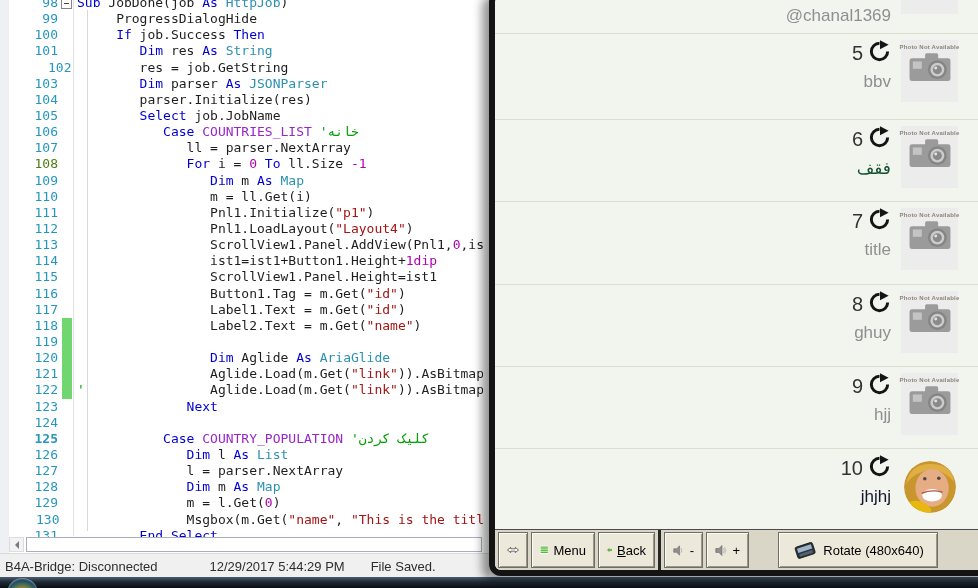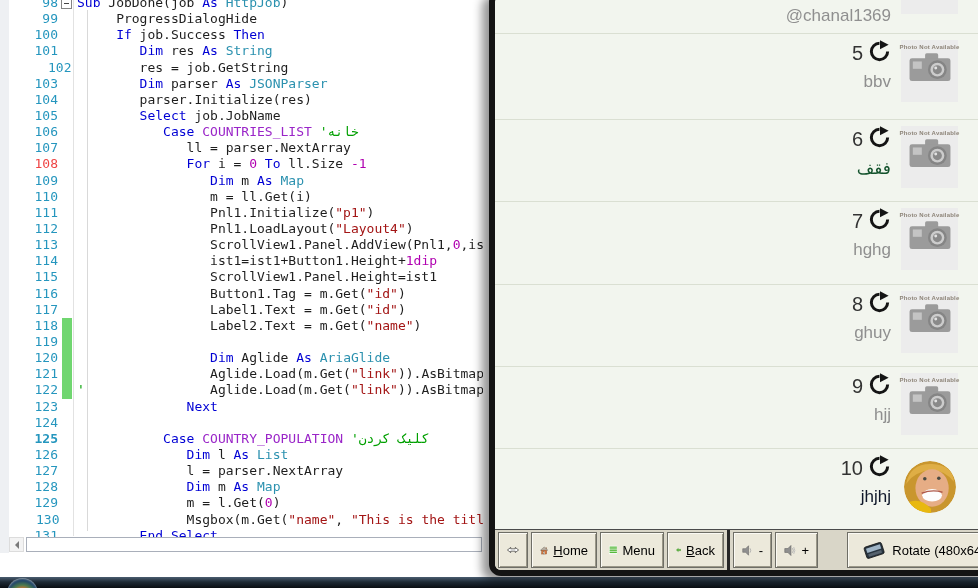--- a/index.html
+++ b/index.html
@@ -69,21 +69,21 @@
         <div class="lnum" style="color: rgb(37, 150, 190);">98</div>
         <div class="lnum" style="color: rgb(37, 150, 190);">99</div>
         <div class="lnum" style="color: rgb(37, 150, 190);">100</div>
         <div class="lnum" style="color: rgb(37, 150, 190);">101</div>
         <div class="lnum" style="color: rgb(37, 150, 190); padding-left: 48px;">102</div>
         <div class="lnum" style="color: rgb(37, 150, 190);">103</div>
         <div class="lnum" style="color: rgb(37, 150, 190);">104</div>
         <div class="lnum" style="color: rgb(37, 150, 190);">105</div>
         <div class="lnum" style="color: rgb(37, 150, 190);">106</div>
         <div class="lnum" style="color: rgb(37, 150, 190);">107</div>
-        <div class="lnum" style="color: #ef4444;">108</div>
+        <div class="lnum" style="color: #4d7c0f;">108</div>
         <div class="lnum" style="color: rgb(37, 150, 190);">109</div>
         <div class="lnum" style="color: rgb(37, 150, 190);">110</div>
         <div class="lnum" style="color: rgb(37, 150, 190);">111</div>
         <div class="lnum" style="color: rgb(37, 150, 190);">112</div>
         <div class="lnum" style="color: rgb(37, 150, 190);">113</div>
         <div class="lnum" style="color: rgb(37, 150, 190);">114</div>
         <div class="lnum" style="color: rgb(37, 150, 190);">115</div>
         <div class="lnum" style="color: rgb(37, 150, 190);">116</div>
         <div class="lnum" style="color: rgb(37, 150, 190);">117</div>
         <div class="lnum" style="color: rgb(37, 150, 190);">118</div>
@@ -107,20 +107,25 @@
     <div id="collapse-box"></div>
     <div id="code-lines"><div class="cline"><span style="color: rgb(0, 0, 212);">Sub</span><span style="color: rgb(30, 30, 30);"> JobDone(job </span><span style="color: rgb(0, 0, 212);">As</span><span style="color: rgb(43, 145, 175);"> HttpJob</span><span style="color: rgb(30, 30, 30);">)</span></div><div class="cline"><span style="color: rgb(30, 30, 30);">     ProgressDialogHide</span></div><div class="cline"><span style="color: rgb(0, 0, 212);">     If</span><span style="color: rgb(30, 30, 30);"> job.Success </span><span style="color: rgb(0, 0, 212);">Then</span></div><div class="cline"><span style="color: rgb(0, 0, 212);">        Dim</span><span style="color: rgb(30, 30, 30);"> res </span><span style="color: rgb(0, 0, 212);">As</span><span style="color: rgb(43, 145, 175);"> String</span></div><div class="cline"><span style="color: rgb(30, 30, 30);">        res = job.GetString</span></div><div class="cline"><span style="color: rgb(0, 0, 212);">        Dim</span><span style="color: rgb(30, 30, 30);"> parser </span><span style="color: rgb(0, 0, 212);">As</span><span style="color: rgb(43, 145, 175);"> JSONParser</span></div><div class="cline"><span style="color: rgb(30, 30, 30);">        parser.Initialize(res)</span></div><div class="cline"><span style="color: rgb(0, 0, 212);">        Select</span><span style="color: rgb(30, 30, 30);"> job.JobName</span></div><div class="cline"><span style="color: rgb(0, 0, 212);">           Case</span><span style="color: rgb(154, 37, 200);"> COUNTRIES_LIST</span><span style="color: rgb(0, 160, 0);"> 'خانه</span></div><div class="cline"><span style="color: rgb(30, 30, 30);">              ll = parser.NextArray</span></div><div class="cline"><span style="color: rgb(0, 0, 212);">              For</span><span style="color: rgb(30, 30, 30);"> i = </span><span style="color: rgb(176, 0, 176);">0</span><span style="color: rgb(0, 0, 212);"> To</span><span style="color: rgb(30, 30, 30);"> ll.Size </span><span style="color: rgb(176, 0, 176);">-1</span></div><div class="cline"><span style="color: rgb(0, 0, 212);">                 Dim</span><span style="color: rgb(30, 30, 30);"> m </span><span style="color: rgb(0, 0, 212);">As</span><span style="color: rgb(43, 145, 175);"> Map</span></div><div class="cline"><span style="color: rgb(30, 30, 30);">                 m = ll.Get(i)</span></div><div class="cline"><span style="color: rgb(30, 30, 30);">                 Pnl1.Initialize(</span><span style="color: rgb(163, 21, 21);">"p1"</span><span style="color: rgb(30, 30, 30);">)</span></div><div class="cline"><span style="color: rgb(30, 30, 30);">                 Pnl1.LoadLayout(</span><span style="color: rgb(163, 21, 21);">"Layout4"</span><span style="color: rgb(30, 30, 30);">)</span></div><div class="cline"><span style="color: rgb(30, 30, 30);">                 ScrollView1.Panel.AddView(Pnl1,</span><span style="color: rgb(176, 0, 176);">0</span><span style="color: rgb(30, 30, 30);">,ist1,</span></div><div class="cline"><span style="color: rgb(30, 30, 30);">                 ist1=ist1+Button1.Height+</span><span style="color: rgb(176, 0, 176);">1dip</span></div><div class="cline"><span style="color: rgb(30, 30, 30);">                 ScrollView1.Panel.Height=ist1</span></div><div class="cline"><span style="color: rgb(30, 30, 30);">                 Button1.Tag = m.Get(</span><span style="color: rgb(163, 21, 21);">"id"</span><span style="color: rgb(30, 30, 30);">)</span></div><div class="cline"><span style="color: rgb(30, 30, 30);">                 Label1.Text = m.Get(</span><span style="color: rgb(163, 21, 21);">"id"</span><span style="color: rgb(30, 30, 30);">)</span></div><div class="cline"><span style="color: rgb(30, 30, 30);">                 Label2.Text = m.Get(</span><span style="color: rgb(163, 21, 21);">"name"</span><span style="color: rgb(30, 30, 30);">)</span></div><div class="cline"></div><div class="cline"><span style="color: rgb(0, 0, 212);">                 Dim</span><span style="color: rgb(30, 30, 30);"> Aglide </span><span style="color: rgb(0, 0, 212);">As</span><span style="color: rgb(43, 145, 175);"> AriaGlide</span></div><div class="cline"><span style="color: rgb(30, 30, 30);">                 Aglide.Load(m.Get(</span><span style="color: rgb(163, 21, 21);">"link"</span><span style="color: rgb(30, 30, 30);">)).AsBitmap.In</span></div><div class="cline"><span style="color: rgb(0, 160, 0);">'</span><span style="color: rgb(30, 30, 30);">                Aglide.Load(m.Get(</span><span style="color: rgb(163, 21, 21);">"link"</span><span style="color: rgb(30, 30, 30);">)).AsBitmap.In</span></div><div class="cline"><span style="color: rgb(0, 0, 212);">              Next</span></div><div class="cline"></div><div class="cline"><span style="color: rgb(0, 0, 212);">           Case</span><span style="color: rgb(154, 37, 200);"> COUNTRY_POPULATION</span><span style="color: rgb(0, 160, 0);"> 'کلیک کردن</span></div><div class="cline"><span style="color: rgb(0, 0, 212);">              Dim</span><span style="color: rgb(30, 30, 30);"> l </span><span style="color: rgb(0, 0, 212);">As</span><span style="color: rgb(43, 145, 175);"> List</span></div><div class="cline"><span style="color: rgb(30, 30, 30);">              l = parser.NextArray</span></div><div class="cline"><span style="color: rgb(0, 0, 212);">              Dim</span><span style="color: rgb(30, 30, 30);"> m </span><span style="color: rgb(0, 0, 212);">As</span><span style="color: rgb(43, 145, 175);"> Map</span></div><div class="cline"><span style="color: rgb(30, 30, 30);">              m = l.Get(</span><span style="color: rgb(176, 0, 176);">0</span><span style="color: rgb(30, 30, 30);">)</span></div><div class="cline"><span style="color: rgb(30, 30, 30);">              Msgbox(m.Get(</span><span style="color: rgb(163, 21, 21);">"name"</span><span style="color: rgb(30, 30, 30);">, </span><span style="color: rgb(163, 21, 21);">"This is the title"</span></div><div class="cline"><span style="color: rgb(0, 0, 212);">        End Select</span></div></div>
 
     <div id="hscroll">
       <div class="hs-btn">
           <span class="hs-tri"></span>
         </div>
       <div class="hs-track"></div>
     </div>
 
+    <div id="statusbar">
+      <span id="sb-bridge">B4A-Bridge: Disconnected</span>
+      <span id="sb-time">12/29/2017 5:44:29 PM</span>
+      <span id="sb-file">File Saved.</span>
+    </div>
   </div>
 
   <div id="taskbar">
     
     
     
     
     
     
   </div>
@@ -189,21 +194,21 @@
           </div>
         </div>
         <div class="erow" style="top: 205px; height: 83px;">
           <div class="numwrap">
             <span class="rnum">7</span>
             <span><svg width="23" height="23" viewBox="0 0 24 24">
                 <path d="M20.5 12 A8.5 8.5 0 1 1 12 3.5" fill="none" stroke="#141414" stroke-width="3.1"></path>
                 <path d="M12.5 0.2 L21.5 5 L12.5 9.6 Z" fill="#141414"></path>
               </svg></span>
           </div>
-          <div class="rname" style="color: rgb(143, 143, 143);">hghg</div>
+          <div class="rname" style="color: rgb(143, 143, 143);">title</div>
           <div class="tile" style="top: 6px;">
             <div class="tile-label">Photo Not Available</div>
             <div><svg width="50" height="36" viewBox="0 0 60 44">
                 <rect x="24" y="4" width="16" height="9" rx="2" fill="#9b9b9b"></rect>
                 <rect x="5" y="10" width="50" height="28" rx="3" fill="#9b9b9b"></rect>
                 <rect x="9" y="14" width="11" height="9" fill="#c4c4c4"></rect>
                 <circle cx="39" cy="24" r="11.5" fill="#858585"></circle>
                 <circle cx="39" cy="24" r="8.5" fill="#cccccc"></circle>
                 <circle cx="39" cy="24" r="5.5" fill="#8a8a8a"></circle>
                 <circle cx="37" cy="22" r="1.8" fill="#e2e2e2"></circle>
@@ -283,29 +288,20 @@
             </svg></div>
         </div>
       </div>
 
     <div id="emu-toolbar">
       <div class="wbtn" style="width:30px;">
         <svg width="24" height="14" viewBox="0 0 26 16">
           <path d="M1 8 L8 2.5 V5.5 H18 V2.5 L25 8 L18 13.5 V10.5 H8 V13.5 Z" fill="#fff" stroke="#000" stroke-width="1.2"></path>
         </svg>
       </div>
-      <div class="wbtn" style="width:66px;">
-        <svg width="18" height="17" viewBox="0 0 20 19">
-          <rect x="13.5" y="2" width="2.5" height="5" fill="#8a5a3a"></rect>
-          <polygon points="10,1 19,9 1,9" fill="#b9b0a4" stroke="#6d665c" stroke-width="1"></polygon>
-          <rect x="4" y="9" width="12" height="9" fill="#d8753c" stroke="#8a4a22" stroke-width="1"></rect>
-          <rect x="7.5" y="12" width="4" height="6" fill="#efe8da" stroke="#7a7267" stroke-width="0.8"></rect>
-        </svg>
-        <span><u>H</u>ome</span>
-      </div>
       <div class="wbtn" style="width:64px;">
         <svg width="22" height="22" viewBox="0 0 22 22">
           <rect x="0" y="0" width="22" height="22" fill="#fff"></rect>
           <rect x="1.5" y="2" width="19" height="3.2" fill="#57b93c"></rect>
           <rect x="1.5" y="6.6" width="19" height="3.2" fill="#57b93c"></rect>
           <rect x="1.5" y="11.2" width="19" height="3.2" fill="#57b93c"></rect>
           <rect x="1.5" y="15.8" width="19" height="3.2" fill="#57b93c"></rect>
         </svg>
         <span>Menu</span>
       </div>

